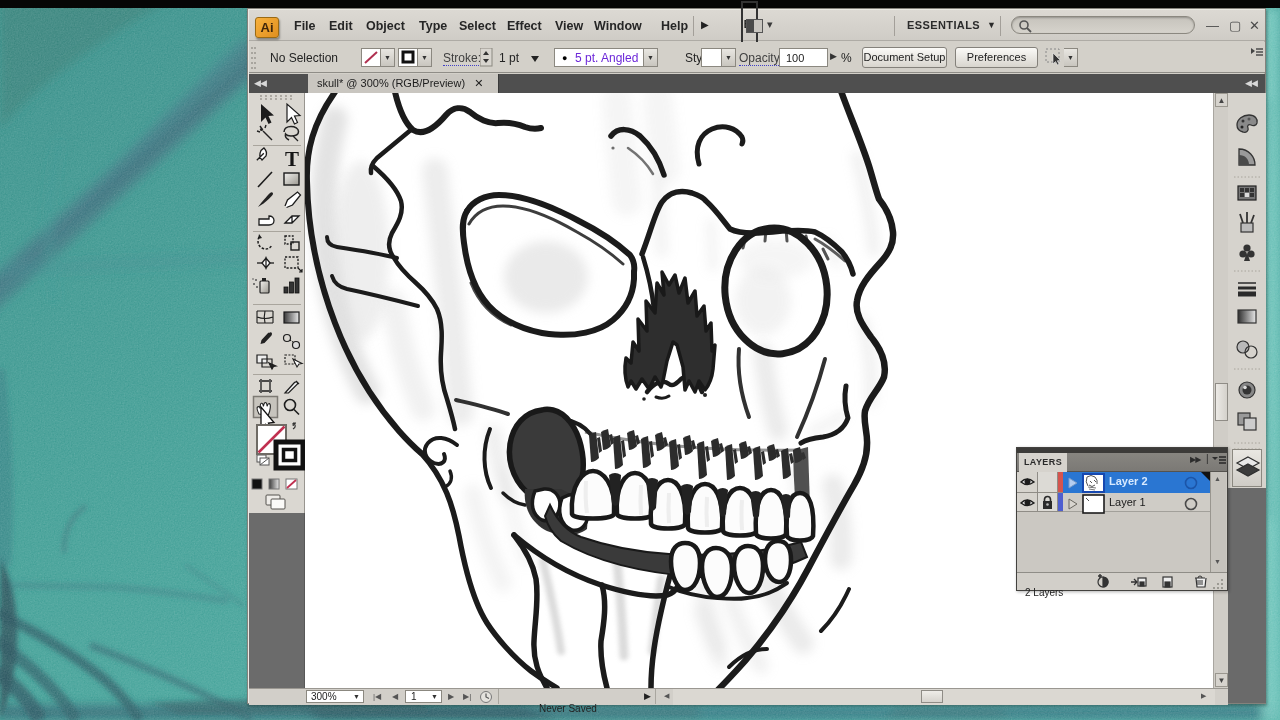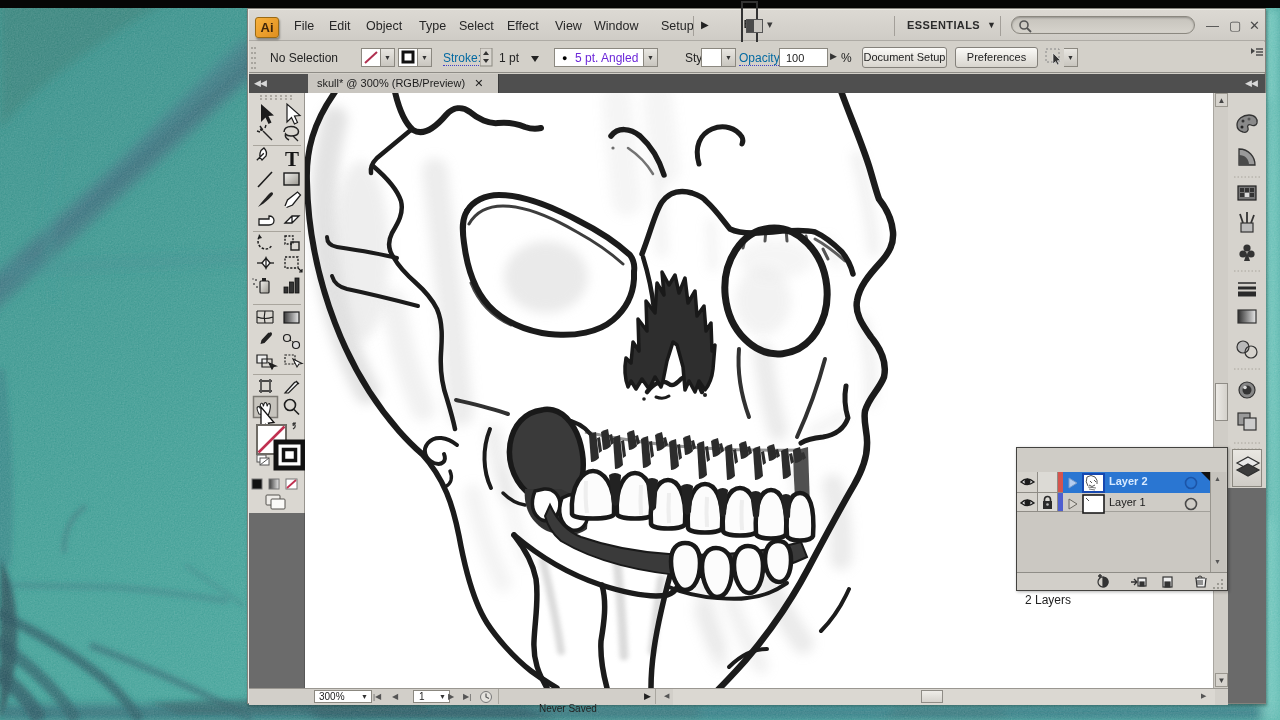--- a/index.html
+++ b/index.html
@@ -3,56 +3,56 @@
 <meta charset="utf-8">
 <style>
 * { margin:0; padding:0; box-sizing:border-box; }
 html,body { width:1280px; height:720px; overflow:hidden; font-family:"Liberation Sans", sans-serif; }
 #stage { position:relative; width:1280px; height:720px; background:#3aa89c; overflow:hidden; }
 #wall { position:absolute; left:0; top:0; }
 #topstrip { position:absolute; left:0; top:0; width:1280px; height:8px; background:#060606; }
 #win { position:absolute; left:247px; top:8px; width:1019px; height:696px; background:#d3d0c9; border:1px solid #84827c; box-shadow: inset 0 1px 0 #eceae6, inset 1px 0 0 #eceae6, inset -1px 0 0 #b4b1aa, 1px 2px 3px rgba(0,0,0,.35); }
 
 #menubar { position:absolute; left:1px; top:1px; width:1016px; height:31px; background:linear-gradient(#dcd9d3,#cfccc6); border-bottom:1px solid #aeaba5; }
-.mitem { position:absolute; top:9px; font-size:12.5px; color:#262626; }
+.mitem { position:absolute; top:9px; font-size:12.5px; color:#262626;font-weight:bold; }
 #ailogo { position:absolute; left:6px; top:7px; width:24px; height:21px; background:linear-gradient(135deg,#f7b13d,#e08f1f); border:1px solid #9a6a14; border-radius:3px; color:#40260a; font-weight:bold; font-size:13px; text-align:center; line-height:19px; box-shadow:1px 2px 2px rgba(0,0,0,.35); }
 .msep { position:absolute; top:6px; width:1px; height:20px; background:#a39f99; }
 #brbadge { position:absolute; left:452px; top:9px; font-size:10px; color:#222; }
 #brbadge b { border:2px solid #333; padding:16px 1px; font-size:10px;margin-left:32px; }
 #layicon { position:absolute; left:497px; top:9px; width:17px; height:14px; border:1px solid #555; background:linear-gradient(90deg,#4a4a4a 45%, #c9c6c0 45%); }
 #layicon:after { content:"▾"; position:absolute; left:20px; top:-2px; color:#3a3a3a; font-size:11px; }
 #essen { position:absolute; left:658px; top:9px; font-weight:bold; font-size:11px; letter-spacing:.4px; color:#2b2b2b; }
 #essen span { font-size:9px; position:relative; top:-1px; }
 #search { position:absolute; left:762px; top:6px; width:184px; height:18px; border:1px solid #8b8880; border-radius:9px; background:linear-gradient(#c6c3bc,#d6d3cc); box-shadow:inset 0 1px 2px rgba(0,0,0,.25); }
 .winbtn { position:absolute; top:10px; color:#4a4a4a; font-size:13px; line-height:12px; }
 
 #ctrlbar { position:absolute; left:1px; top:33px; width:1016px; height:31px; background:#d3d0c9; border-bottom:1px solid #8f8d87; }
 .ctext { position:absolute; top:9px; font-size:12px; color:#232323; }
-.clink { position:absolute; top:9px; font-size:12px; color:#0369a1; border-bottom:1px dotted #4040c8;text-align:right; }
+.clink { position:absolute; top:9px; font-size:12px; color:#404040; border-bottom:1px dotted #4040c8;text-align:right; }
 .cbox { position:absolute; top:6px; height:19px; background:#fff; border:1px solid #8b8880; }
 .cdrop { position:absolute; top:6px; height:19px; width:14px; background:linear-gradient(#e8e6e1,#c9c6bf); border:1px solid #8b8880; border-left:none; }
 .cdrop:after { content:"▼"; position:absolute; left:3px; top:5px; font-size:7px; color:#333; }
 .cbtn { position:absolute; top:5px; height:21px; white-space:nowrap; overflow:hidden; background:linear-gradient(#fbfaf7,#d8d5ce); border:1px solid #84817b; border-radius:3px; font-size:11px; color:#222; text-align:center; }
 
 #tabstrip { position:absolute; left:1px; top:65px; width:1016px; height:19px; background:#4f4f4f; }
 #dtab { position:absolute; left:59px; top:0; width:191px; height:19px; background:#c9c6c0; border-right:1px solid #3a3a3a; font-size:11px; color:#1d1d1d; line-height:18px; padding-left:9px; }
 .collapser { position:absolute; top:4px; color:#d8d8d8; font-size:9px; letter-spacing:-1px; }
 
 #toolbar { position:absolute; left:1px; top:84px; width:56px; height:428px; background:#dad7d1; border-right:1px solid #98958f; }
 #tooldark { position:absolute; left:1px; top:504px; width:56px; height:175px; background:#6b6b6b; border-right:1px solid #585858; }
 #canvas { position:absolute; left:57px; top:84px; width:908px; height:595px; background:#fff; }
 #vscroll { position:absolute; left:965px; top:84px; width:15px; height:595px; background:#d0cdc7; border-left:1px solid #a9a6a0; }
 #vthumb { position:absolute; left:1px; top:290px; width:13px; height:38px; background:linear-gradient(90deg,#eceae6,#d4d1cb); border:1px solid #8f8c86; }
 .varrow { position:absolute; left:1px; width:13px; height:14px; background:#d6d3cd; border:1px solid #9a978f; color:#444; font-size:8px; text-align:center; line-height:13px; }
 #dock { position:absolute; left:980px; top:84px; width:38px; height:395px; background:#d6d3cd; }
 #dockdark { position:absolute; left:980px; top:479px; width:38px; height:215px; background:#6a6a6a; }
 #dockbtn { position:absolute; left:984px; top:440px; width:30px; height:38px; background:linear-gradient(#e9e7e2,#cfccc6); border:1px solid #8b8880; padding:5px 0 0 1px; }
 
 #statusbar { position:absolute; left:1px; top:679px; width:979px; height:17px; background:#d2cfc9; border-top:1px solid #9a9791; font-size:10px; color:#222; }
-.sbox { position:absolute; background:#fff; border:1px solid #8b8880; height:13px; top:1px; font-size:10px;margin-left:8px; }
+.sbox { position:absolute; background:#fff; border:1px solid #8b8880; height:13px; top:1px; font-size:10px; }
 .snav { position:absolute; top:3px; color:#555; font-size:8px; }
 #hscrolltrack { position:absolute; left:424px; top:0px; width:542px; height:16px; background:#dbd8d2; }
 #hthumb { position:absolute; left:672px; top:1px; width:22px; height:13px; background:linear-gradient(#efede9,#d6d3cd); border:1px solid #8f8c86; }
 
 #layers { position:absolute; left:768px; top:438px; width:212px; height:144px; background:#cfccc6; border:1px solid #43423f; box-shadow:1px 1px 3px rgba(0,0,0,.3); }
 #lhead { position:absolute; left:0; top:0; width:210px; height:24px; background:linear-gradient(#8b8984,#7b7975); border-bottom:1px solid #55534f; }
 #lhead:before { content:""; position:absolute; left:0; top:0; width:210px; height:5px; background:#3c3b39; }
 #ltab { position:absolute; left:2px; top:5px; width:48px; height:19px; background:#d6d3cd; font-size:9px; font-weight:bold; color:#2a2a2a; text-align:center; line-height:19px; letter-spacing:.4px; }
 </style>
 </head>
@@ -113,21 +113,21 @@
     <div id="menubar">
       <div id="ailogo">Ai</div>
       <span class="mitem" style="left:45px">File</span>
       <span class="mitem" style="left:80px">Edit</span>
       <span class="mitem" style="left:117px">Object</span>
       <span class="mitem" style="left:170px">Type</span>
       <span class="mitem" style="left:210px">Select</span>
       <span class="mitem" style="left:258px">Effect</span>
       <span class="mitem" style="left:306px">View</span>
       <span class="mitem" style="left:345px">Window</span>
-      <span class="mitem" style="left:412px">Setup</span>
+      <span class="mitem" style="left:412px">Help</span>
       <div class="msep" style="left:444px"></div>
       <div id="brbadge">▶<b>Br</b></div>
       <div id="layicon"></div>
       <div class="msep" style="left:645px"></div>
       <div id="essen">ESSENTIALS &nbsp;<span>▼</span></div>
       <div class="msep" style="left:751px"></div>
       <div id="search">
           <svg width="20" height="16" style="position:absolute;left:4px;top:1px">
             <circle cx="8" cy="7" r="4" fill="none" stroke="#555" stroke-width="1.6"></circle>
             <line x1="11" y1="10" x2="15" y2="14" stroke="#555" stroke-width="1.8"></line>
@@ -641,20 +641,33 @@
       <div style="position:absolute;left:249px;top:0;width:158px;height:15px;border-left:1px solid #a9a69f;border-right:1px solid #a9a69f">
         <span style="position:absolute;left:40px;top:14px;font-size:10px;color:#222">Never Saved</span>
         <span style="position:absolute;right:4px;top:2px;font-size:9px;color:#222">▶</span>
       </div>
       <span class="snav" style="left:415px;font-size:7px">◀</span>
       <div id="hscrolltrack"></div>
       <div id="hthumb"></div>
       <span class="snav" style="left:952px;font-size:7px">▶</span>
     </div>
     <div id="layers">
+      <div id="lhead">
+          <div id="ltab">LAYERS</div>
+        <span style="position:absolute;left:173px;top:7px;color:#2c2c2c;font-size:8px;letter-spacing:-1px">▶▶</span>
+        <span style="position:absolute;left:189px;top:5px;color:#2c2c2c;font-size:10px">|</span>
+        <svg width="16" height="12" style="position:absolute;left:194px;top:7px">
+            <path d="M1,2 l3,3 l3,-3 Z" fill="#2c2c2c"></path>
+            <g stroke="#2c2c2c" stroke-width="1.6">
+              <line x1="8" y1="2" x2="15" y2="2"></line>
+              <line x1="8" y1="5" x2="15" y2="5"></line>
+              <line x1="8" y1="8" x2="15" y2="8"></line>
+            </g>
+          </svg>
+      </div>
       <div style="position:absolute;left:0;top:24px;width:210px;height:100px;background:#cbc8c2">
 
         <div style="position:absolute;left:46px;top:0;width:147px;height:21px;background:#2a76d2"></div>
         <div style="position:absolute;left:0;top:0;width:21px;height:21px;background:#d6d3cd;border-right:1px solid #8f8c86;border-bottom:1px solid #8f8c86"></div>
         <div style="position:absolute;left:21px;top:0;width:20px;height:21px;background:#dcdad5;border-right:1px solid #8f8c86;border-bottom:1px solid #8f8c86"></div>
         <div style="position:absolute;left:41px;top:0;width:5px;height:21px;background:#d4544e;border-bottom:1px solid #8f8c86"></div>
 
         <div style="position:absolute;left:46px;top:21px;width:147px;height:19px;background:#cfccc6;border-bottom:1px solid #a2a09a"></div>
         <div style="position:absolute;left:0;top:21px;width:21px;height:19px;background:#d6d3cd;border-right:1px solid #8f8c86;border-bottom:1px solid #8f8c86"></div>
         <div style="position:absolute;left:21px;top:21px;width:20px;height:19px;background:#dcdad5;border-right:1px solid #8f8c86;border-bottom:1px solid #8f8c86"></div>
@@ -691,21 +704,21 @@
         </svg>
         <span style="position:absolute;left:92px;top:3px;font-size:11px;font-weight:bold;color:#d8eaff">Layer 2</span>
         <span style="position:absolute;left:92px;top:24px;font-size:11px;color:#1a1a1a">Layer 1</span>
 
         <div style="position:absolute;left:193px;top:0;width:16px;height:100px;background:#c6c3bd;border-left:1px solid #99968f">
           <span style="position:absolute;left:3px;top:3px;font-size:7px;color:#555">▲</span>
           <span style="position:absolute;left:3px;top:86px;font-size:7px;color:#555">▼</span>
         </div>
       </div>
       <div style="position:absolute;left:0;top:124px;width:210px;height:18px;background:#d2cfc9;border-top:1px solid #8f8d87">
-        <span style="position:absolute;left:8px;top:20px;font-size:12px;color:#222">2 Layers</span>
+        <span style="position:absolute;left:8px;top:14px;font-size:10px;color:#222">2 Layers</span>
         <svg width="120" height="16" style="position:absolute;left:78px;top:1px">
           <g fill="none" stroke="#333" stroke-width="1.2">
             <circle cx="8" cy="8" r="5"></circle>
               <path d="M8,3 A5,5 0 0 1 8,13 Z" fill="#333"></path>
               <path d="M3,2 l4,0 M5,0 l0,4" stroke-width="1.4"></path>
             <path d="M36,8 l6,0 M39,5 l3,3 -3,3" stroke-width="1.3"></path>
               <rect x="43" y="4" width="8" height="8" fill="#eee"></rect>
               <rect x="45" y="8" width="4" height="4" fill="#333"></rect>
             <rect x="68" y="3" width="9" height="10" fill="#eee"></rect>
               <rect x="70" y="8" width="5" height="5" fill="#333"></rect>

